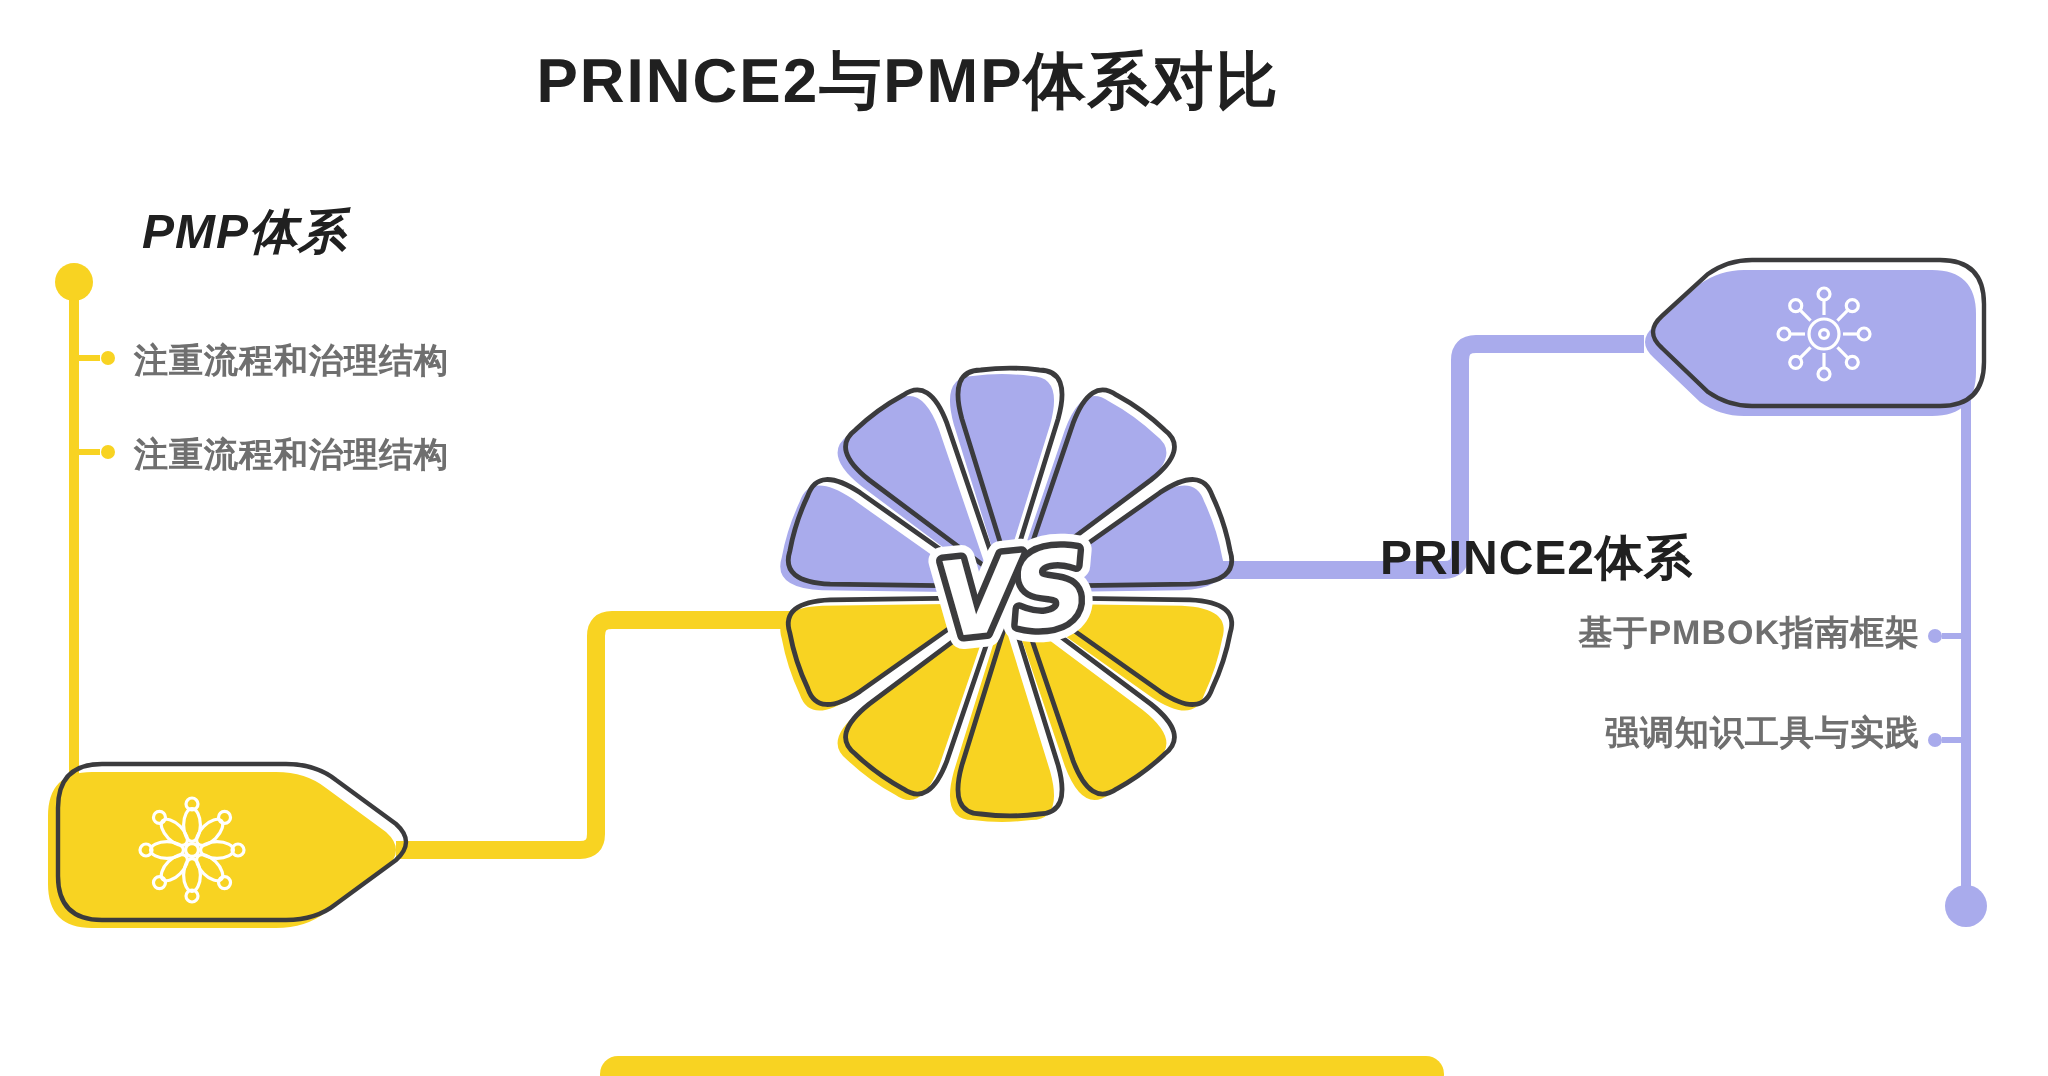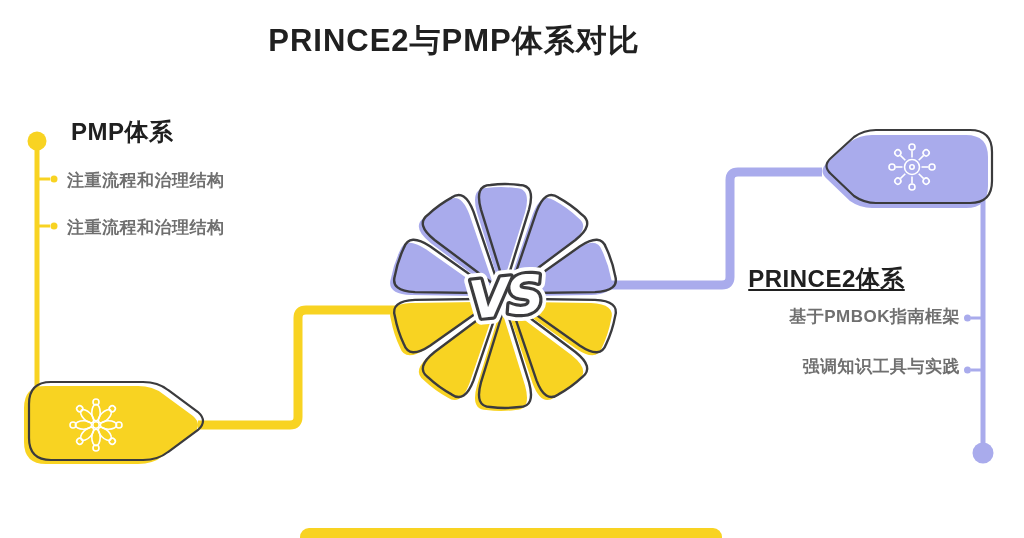--- a/index.html
+++ b/index.html
@@ -18,24 +18,24 @@
     position:absolute;left:0;top:20px;width:908px;text-align:center;
     font-size:31px;font-weight:800;color:var(--heading);letter-spacing:1px;
   }
   .gfx{position:absolute;left:0;top:0;}
   .panel-heading{
     position:absolute;font-size:24px;font-weight:800;color:var(--heading);letter-spacing:0.5px;
   }
   .bullet{
     position:absolute;font-size:17px;font-weight:700;color:var(--gray);letter-spacing:0.5px;
   }
-  .left-heading{left:71px;top:116px;}
+  .left-heading{left:71px;top:100px;font-style:italic;}
   .left-b1{left:67px;top:169px;}
   .left-b2{left:67px;top:216px;}
-  .right-heading{left:690px;top:263px;width:273px;text-align:center;text-decoration:underline;}
+  .right-heading{left:690px;top:263px;width:273px;text-align:left;}
   .right-b1{left:690px;top:305px;width:270px;text-align:right;}
   .right-b2{left:690px;top:355px;width:270px;text-align:right;}
 </style>
 </head>
 <body>
 
 <div class="stage">
 
   <div class="title">PRINCE2与PMP体系对比</div>
 

